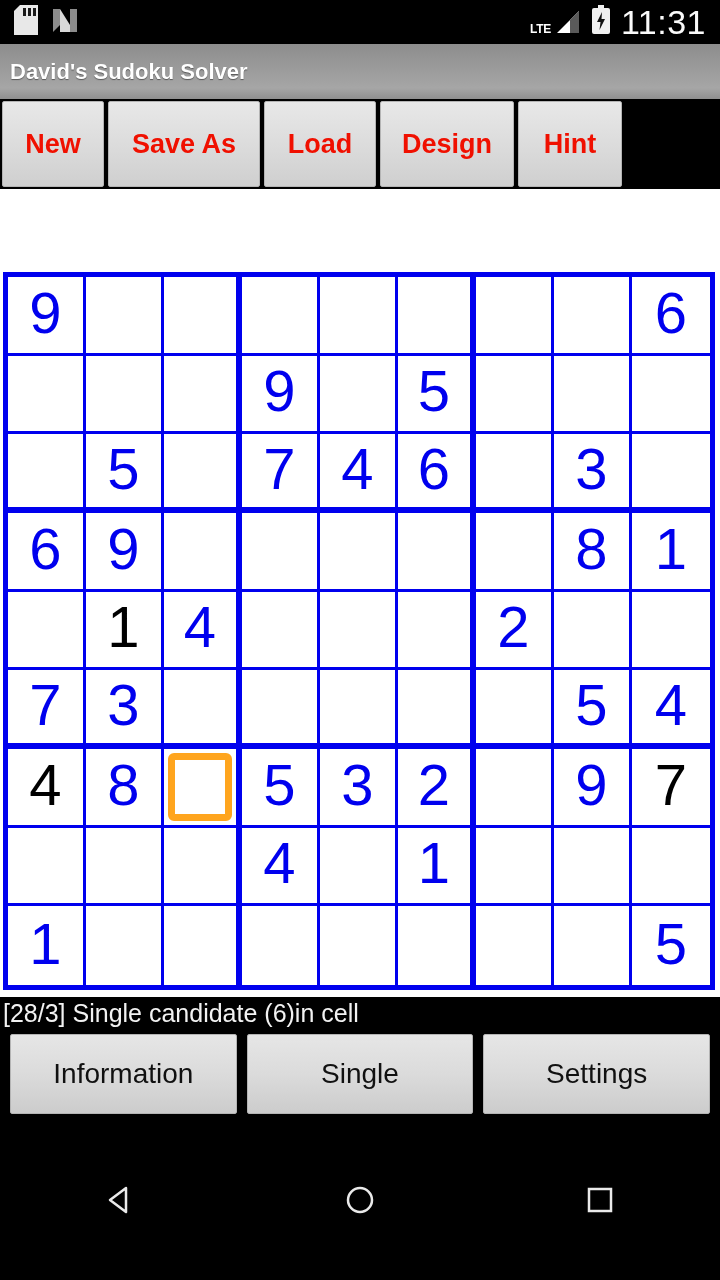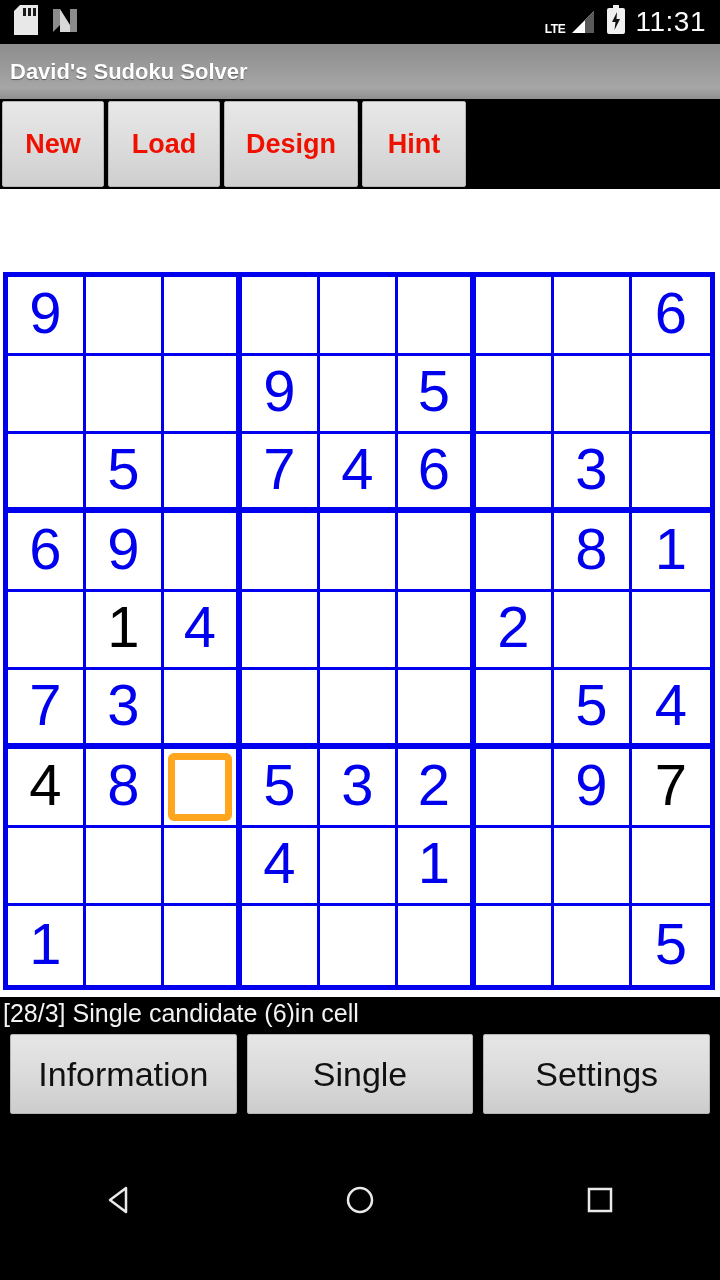--- a/index.html
+++ b/index.html
@@ -11,21 +11,21 @@
   }
   #screen { position: relative; width: 720px; height: 1280px; background: #000; }
 
   
   .statusbar {
     position: absolute; top: 0; left: 0; width: 720px; height: 44px;
     background: #000; display: flex; align-items: center;
   }
   .sb-left { display: flex; align-items: center; gap: 12px; padding-left: 14px; }
   .sb-right { margin-left: auto; display: flex; align-items: center; gap: 10px; padding-right: 14px; }
-  .clock { color: #fafafa; font-size: 28px; letter-spacing: .5px; font-family: "Liberation Sans", sans-serif; }
+  .clock { color: #fafafa; font-size: 34px; letter-spacing: .5px; font-family: "Liberation Sans", sans-serif; }
   .lte-wrap { display: flex; align-items: flex-end; gap: 4px; }
   .lte-txt { color: #fff; font-size: 12px; font-weight: bold; line-height: 12px; letter-spacing: -.3px; }
 
   
   .titlebar {
     position: absolute; top: 44px; left: 0; width: 720px; height: 55px;
     background: linear-gradient(to bottom, #8d8d8d 0%, #9b9b9b 45%, #a6a6a6 80%, #8f8f8f 100%);
     display: flex; align-items: center;
   }
   .titlebar .title {
@@ -105,21 +105,21 @@
   
   .bottombar {
     position: absolute; top: 1029px; left: 0; width: 720px; height: 90px;
     background: #000; display: flex; align-items: center; padding: 0 5px;
   }
   .bb-btn {
     height: 80px; margin: 8px 5px; flex: 1 1 0;
     background: linear-gradient(to bottom, #e6e6e6 0%, #dbdbdb 50%, #cccccc 100%);
     border: 1px solid #b4b4b4; border-radius: 2px;
     display: flex; align-items: center; justify-content: center;
-    color: #111; font-size: 34px; font-family: "Liberation Sans", sans-serif;
+    color: #111; font-size: 28px; font-family: "Liberation Sans", sans-serif;
   }
 
   
   .navbar {
     position: absolute; bottom: 0; left: 0; width: 720px; height: 161px;
     background: #000; display: flex; align-items: center; justify-content: space-around;
   }
   .nav-ic { width: 60px; height: 60px; display: flex; align-items: center; justify-content: center; }
 </style>
 </head>
@@ -163,20 +163,21 @@
       <span class="clock">11:31</span>
     </div>
   </div>
 
   <div class="titlebar">
     <span class="title">David's Sudoku Solver</span>
   </div>
 
   <div class="toolbar">
     <div class="tb-btn w1">New</div>
+    <div class="tb-btn w2">Save As</div>
     <div class="tb-btn w3">Load</div>
     <div class="tb-btn w4">Design</div>
     <div class="tb-btn w5">Hint</div>
   </div>
 
   <div class="board-area">
     <div class="grid" id="sudoku-grid">
         <div class="cell r1 c1">
           <span class="val given">9</span>
         </div>

